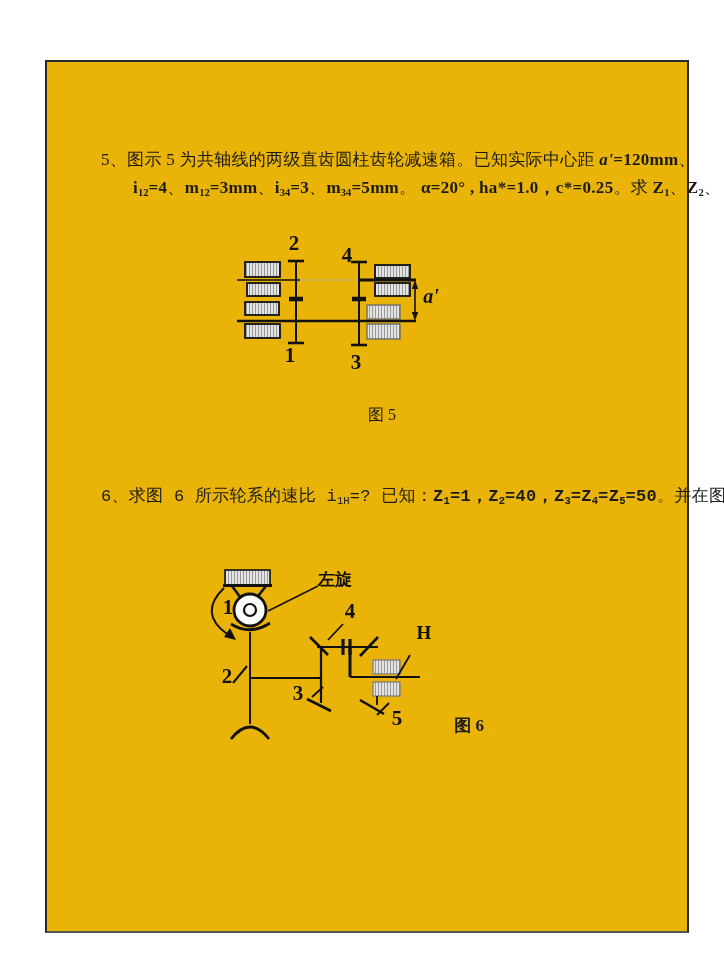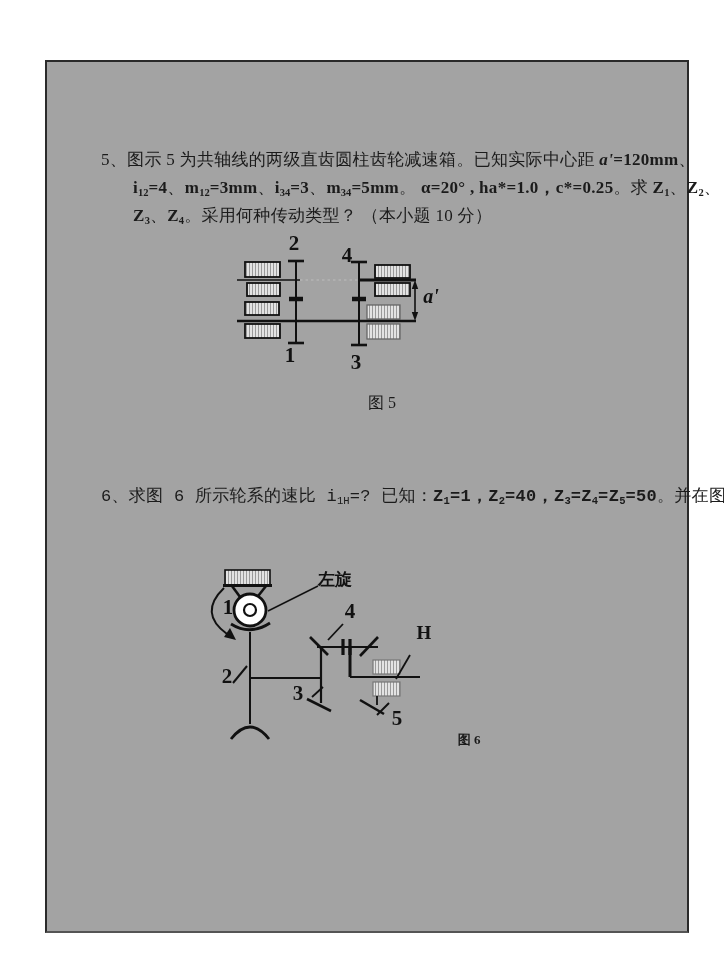--- a/index.html
+++ b/index.html
@@ -1,45 +1,44 @@
 <!DOCTYPE html>
 <html><head>
 <meta charset="utf-8">
 <style>
   html,body{margin:0;padding:0;background:#fff;}
   .page{position:relative;width:724px;height:959px;background:#ffffff;overflow:hidden;
         font-family:"Liberation Serif","DejaVu Serif",serif;color:#1b1b1b;}
   .frame{position:absolute;left:45px;top:60px;width:640px;height:869px;
-         border:2px solid #2a2a2a;border-bottom-color:#555;background:#a3a3a3;}
+         border:2px solid #2a2a2a;border-bottom-color:#555;background:#eab308;}
   .qtext{position:absolute;font-size:17px;letter-spacing:0.3px;}
   .q5{left:54px;top:84px;}
   .q6{left:54px;top:421px;font-family:Liberation Mono, monospace;}
   .qline{height:28px;line-height:28px;white-space:nowrap;}
   .qline.cont{margin-left:32px;}
   .b{font-weight:bold;}
   .i{font-style:italic;}
   .s{font-size:0.62em;vertical-align:-0.25em;letter-spacing:0;}
-  .cap{position:absolute;text-align:center;font-size:16px;}
+  .cap{position:absolute;text-align:center;font-size:16px;margin-top:12px;}
   .cap5{left:300px;top:331px;width:70px;}
-  .cap6{left:398px;top:669px;width:48px;font-size:13px;font-weight:bold;}
+  .cap6{left:398px;top:640px;width:48px;font-size:17px;font-weight:bold;}
   svg{position:absolute;overflow:visible;}
   .fig5{left:150px;top:160px;}
   .fig6{left:145px;top:500px;}
   svg text{font-family:"Liberation Serif","DejaVu Serif",serif;font-weight:bold;fill:#111;}
 </style>
 </head>
 <body>
 
 <div class="page">
   <div class="frame">
 
     <div class="qtext q5">
       <div class="qline"><span>5、图示 5 为共轴线的两级直齿圆柱齿轮减速箱。已知实际中心距 </span><span class="b i">a'</span><span class="b">=120mm</span><span>、</span></div>
       <div class="qline cont"><span class="b">i</span><span class="b s">12</span><span class="b">=4</span><span>、</span><span class="b">m</span><span class="b s">12</span><span class="b">=3mm</span><span>、</span><span class="b">i</span><span class="b s">34</span><span class="b">=3</span><span>、</span><span class="b">m</span><span class="b s">34</span><span class="b">=5mm</span><span>。 </span><span class="b">α=20° , ha*=1.0，c*=0.25</span><span>。求 </span><span class="b">Z</span><span class="b s">1</span><span>、</span><span class="b">Z</span><span class="b s">2</span><span>、</span></div>
-      <div class="qline cont"><span class="b">Z</span><span class="b s">3</span><span>、</span><span class="b">Z</span><span class="b s">4</span><span>。</span><span>采用何种传动类型？ （本小题 10 分）</span></div>
     </div>
 
     <svg class="fig5" width="260" height="160" viewBox="150 160 260 160">
       <defs>
         <pattern id="h5" width="3" height="3" patternUnits="userSpaceOnUse">
           <rect width="3" height="3" fill="#e3e3e3"></rect>
           <path d="M1.5,0 V3" stroke="#9a9a9a" stroke-width="1"></path>
         </pattern>
       </defs>
       <g stroke="#111">

